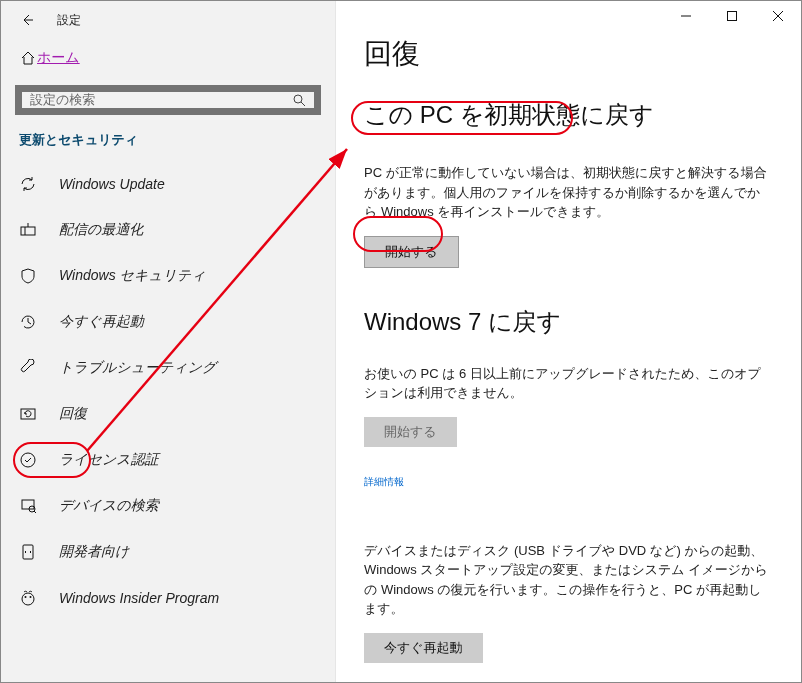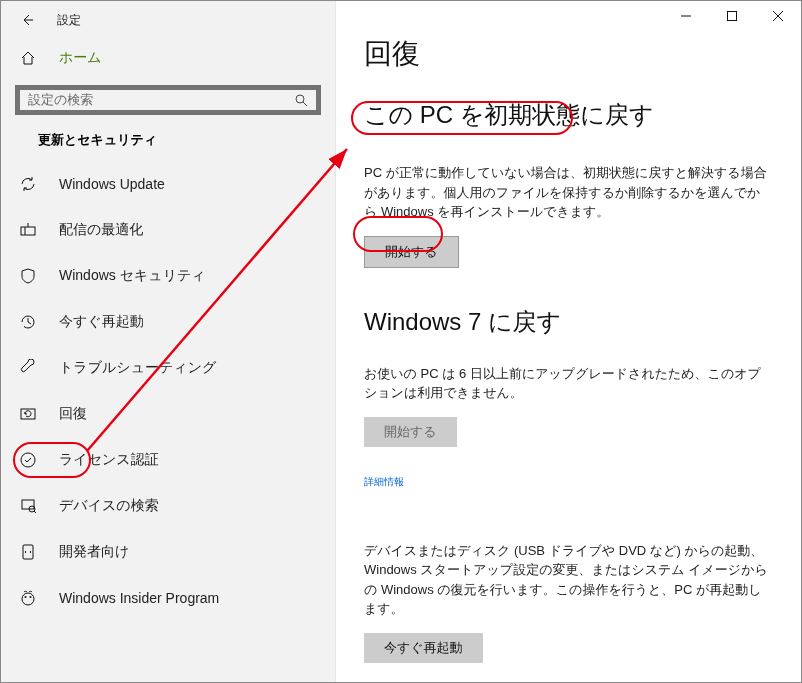--- a/index.html
+++ b/index.html
@@ -1,24 +1,24 @@
 <!DOCTYPE html>
 <html><head>
   <meta charset="utf-8">
   <style>
     * { margin: 0; padding: 0; box-sizing: border-box; font-family: "Yu Gothic UI", "Meiryo", sans-serif; }
     body { width: 802px; height: 683px; overflow: hidden; background: #fff; border: 1px solid #888; position: relative; }
     .window { display: flex; height: 100%; }
     .sidebar { width: 335px; background: #f2f2f2; border-right: 1px solid #e6e6e6; display: flex; flex-direction: column; }
     .titlebar { height: 38px; display: flex; align-items: center; padding-left: 18px; font-size: 12px; color: #222; gap: 22px; }
     .back-btn { width: 16px; height: 16px; display: inline-flex; align-items: center; justify-content: center; cursor: pointer; }
-    .home-row { display: flex; align-items: center; gap: 22px; padding: 4px 18px 6px; height: 40px; font-size: 14px; color: #4d7c0f; }
-    .search-box { margin: 6px 14px 16px 14px; height: 30px; border: 5px solid #737373; display: flex; align-items: center; padding: 0 8px; font-size: 13px; color: #666; justify-content: space-between; gap: 24px; }
-    .section-header { font-size: 13px; font-weight: 700; padding: 0 18px 12px; color: #000000; margin-left: 19px; }
-    .nav-item { display: flex; align-items: center; gap: 22px; padding: 0 8px 0 18px; height: 46px; font-size: 14px; color: #222; position: relative; }
+    .home-row { display: flex; align-items: center; padding: 4px 18px 6px; height: 40px; font-size: 14px; color: #a21caf; text-decoration: underline; }
+    .search-box { margin: 6px 14px 16px 14px; height: 30px; border: 7px solid #737373; display: flex; align-items: center; padding: 0 8px; font-size: 13px; color: #666; justify-content: space-between; gap: 24px; }
+    .section-header { font-size: 13px; font-weight: 700; padding: 0 18px 12px; color: #0c4a6e; }
+    .nav-item { display: flex; align-items: center; gap: 22px; padding: 0 8px 0 18px; height: 46px; font-size: 14px; color: #222; position: relative; font-style: italic; }
     .nav-icon { width: 18px; height: 18px; display: inline-flex; align-items: center; justify-content: center; }
     .main { flex: 1; background: #fff; padding: 0; position: relative; }
     .wincontrols { position: absolute; top: 0; right: 0; height: 30px; display: flex; }
     .winbtn { width: 46px; height: 30px; display: flex; align-items: center; justify-content: center; color: #111; }
     .main-content { padding: 34px 28px 20px 28px; }
     .h1 { font-size: 28px; font-weight: 400; color: #111; margin-bottom: 26px; }
     .h2 { font-size: 24px; font-weight: 400; color: #111; margin-bottom: 12px; display: inline-block; }
     .sect { margin-bottom: 38px; }
     .para { font-size: 13px; color: #222; line-height: 1.5; margin-bottom: 14px; }
     .btn { display: inline-block; background: #cccccc; border: 1.5px solid #999; padding: 6px 20px; font-size: 13px; color: #111; }

